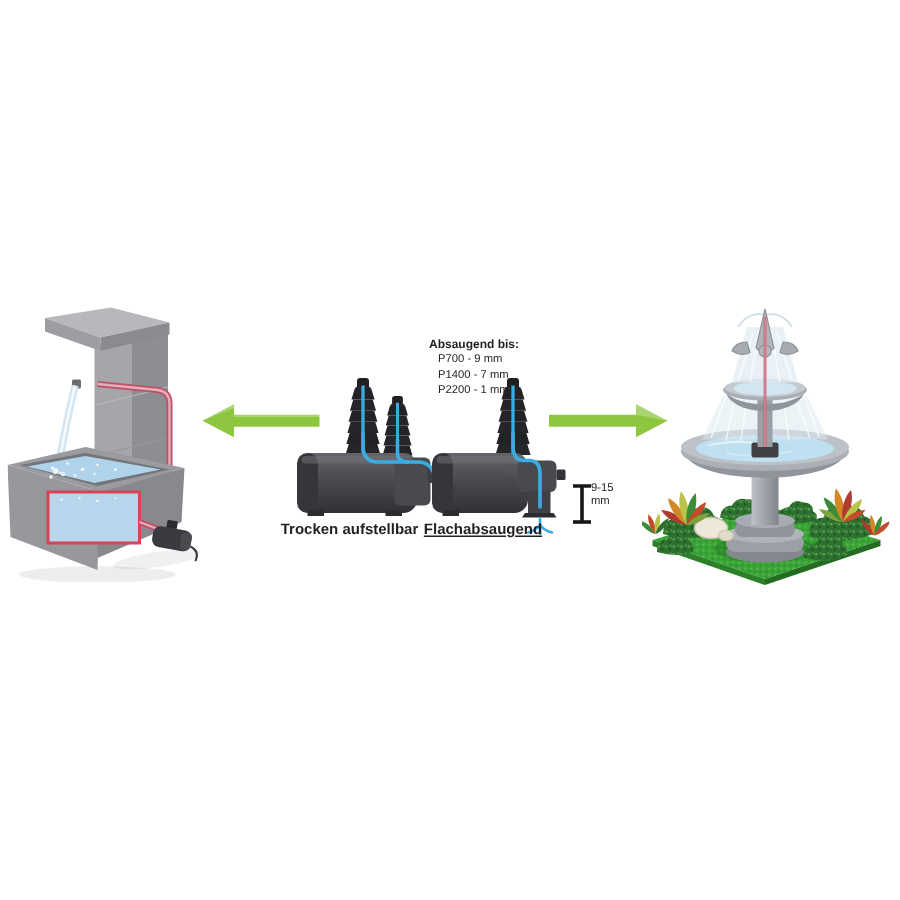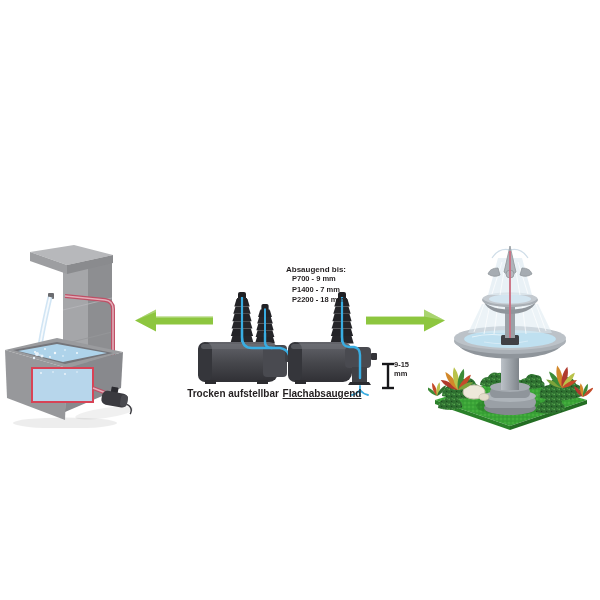--- a/index.html
+++ b/index.html
@@ -1,24 +1,24 @@
 <!DOCTYPE html>
 <html style="--arrow-green: #8dc63f; --flow-blue: #39ade2; --tube-red: #bf5066; --outline-red: #d84356; --water-blue: #aed3ea; --pump-gray: #46474c; --stone-gray: #a9aeb4; --grass-green: #3aa437; --text-dark: #231f20;"><head>
 <meta charset="utf-8">
 <style>
   html,body{margin:0;padding:0;background:#ffffff;}
   #canvas{position:relative;width:600px;height:600px;background:#ffffff;overflow:hidden;
           font-family:"Liberation Sans", sans-serif;}
-  .abs{position:absolute;margin-top:40px;}
+  .abs{position:absolute;}
   .callout{left:286px;top:225px;width:70px;color:var(--text-dark);z-index:3;}
   .callout .title{font-size:8px;font-weight:bold;line-height:9px;white-space:nowrap;}
-  .callout .item{font-size:7.5px;font-weight:bold;line-height:10.5px;padding-left:6px;white-space:nowrap;}
+  .callout .item{font-size:7.5px;font-weight:normal;line-height:10.5px;padding-left:6px;white-space:nowrap;}
   .pump-label{top:348px;width:100px;text-align:center;font-size:10px;font-weight:bold;
               color:var(--text-dark);white-space:nowrap;z-index:3;}
-  .meas-text{left:394px;top:320px;width:30px;font-size:7.5px;font-weight:bold;line-height:9px;
+  .meas-text{left:394px;top:320px;width:30px;font-size:7.5px;font-weight:normal;line-height:9px;
              color:var(--text-dark);z-index:3;}
   svg{display:block;}
 </style>
 </head>
 <body>
 
 <div id="canvas">
 
   <div class="abs" style="left:5px;top:200px;width:128px;height:188px;">
     <svg width="128" height="188" viewBox="0 0 128 188">
@@ -108,21 +108,21 @@
     <svg width="84" height="27" viewBox="0 0 84 27">
       <polygon points="82,13.5 61,2.5 61,9.5 3,9.5 3,17.5 61,17.5 61,24.5" style="fill:var(--arrow-green)"></polygon>
       <polygon points="82,13.5 61,2.5 61,5 3,5 3,9.5 61,9.5" fill="#ffffff" opacity="0.25"></polygon>
     </svg>
   </div>
 
   <div class="abs callout">
     <div class="title">Absaugend bis:</div>
     <div class="item">P700 - 9 mm</div>
     <div class="item">P1400 - 7 mm</div>
-    <div class="item">P2200 - 18 mm</div>
+    <div class="item">P2200 - 1 mm</div>
   </div>
 
   <div class="abs" style="left:185px;top:245px;width:235px;height:115px;">
     <svg width="235" height="115" viewBox="0 0 235 115">
       <defs>
         <linearGradient id="gBody" x1="0" y1="0" x2="0" y2="1">
           <stop offset="0" stop-color="#64656b"></stop>
             <stop offset="0.5" stop-color="#47484d"></stop>
             <stop offset="1" stop-color="#303035"></stop>
         </linearGradient>

